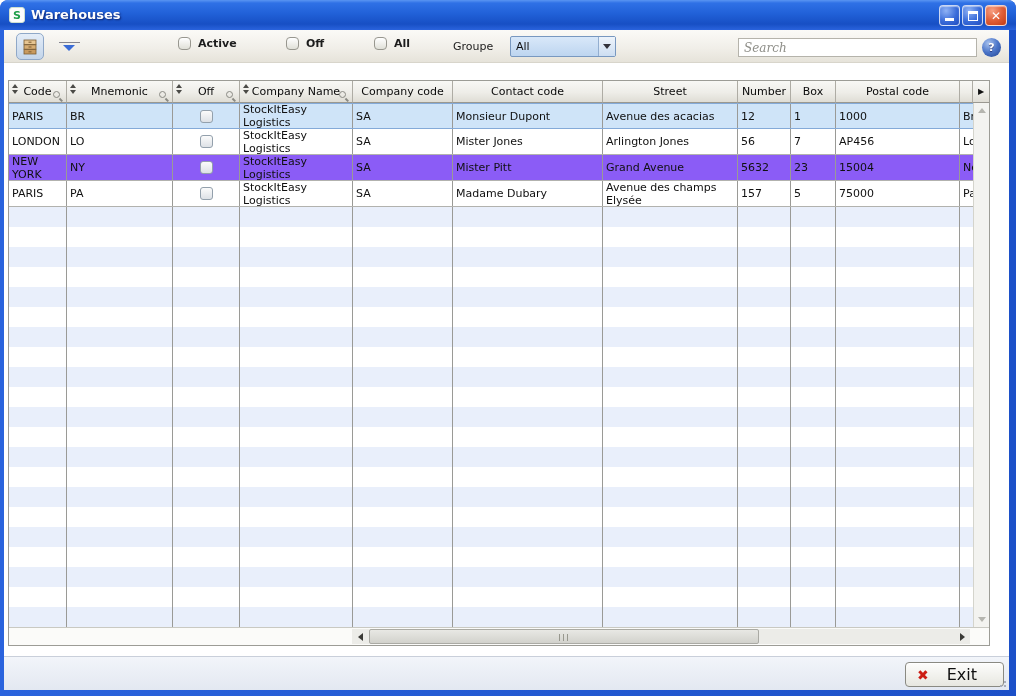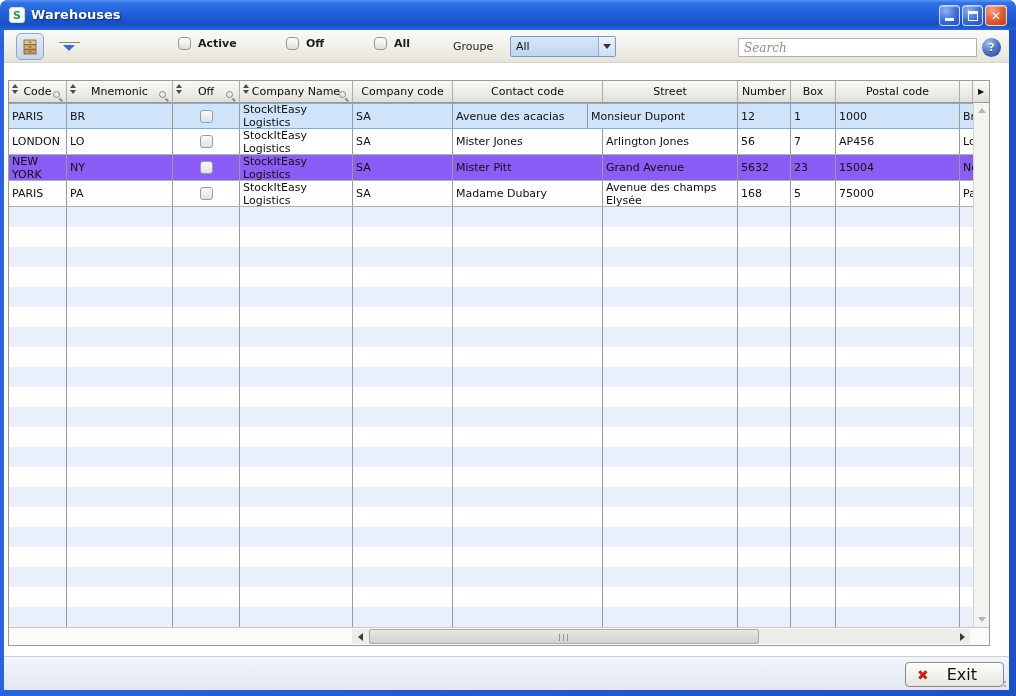--- a/index.html
+++ b/index.html
@@ -255,22 +255,22 @@
         <div class="rows">
 
           <div class="tr selected">
             <div class="td c0">PARIS</div>
             <div class="td c1">BR</div>
             <div class="td c2 center">
               <span class="checkbox"></span>
             </div>
             <div class="td c3">StockItEasy Logistics</div>
             <div class="td c4">SA</div>
+            <div class="td c5">Monsieur Dupont</div>
             <div class="td c6">Avenue des acacias</div>
-            <div class="td c5">Monsieur Dupont</div>
             <div class="td c7">12</div>
             <div class="td c8">1</div>
             <div class="td c9">1000</div>
             <div class="td c10">Br</div>
           </div>
 
           <div class="tr">
             <div class="td c0">LONDON</div>
             <div class="td c1">LO</div>
             <div class="td c2 center">
@@ -305,21 +305,21 @@
           <div class="tr">
             <div class="td c0">PARIS</div>
             <div class="td c1">PA</div>
             <div class="td c2 center">
               <span class="checkbox"></span>
             </div>
             <div class="td c3">StockItEasy Logistics</div>
             <div class="td c4">SA</div>
             <div class="td c5">Madame Dubary</div>
             <div class="td c6">Avenue des champs Elysée</div>
-            <div class="td c7">168</div>
+            <div class="td c7">157</div>
             <div class="td c8">5</div>
             <div class="td c9">75000</div>
             <div class="td c10">Pa</div>
           </div>
 
           <div class="filler">
             <div class="c0"></div>
               <div class="c1"></div>
               <div class="c2"></div>
               <div class="c3"></div>

